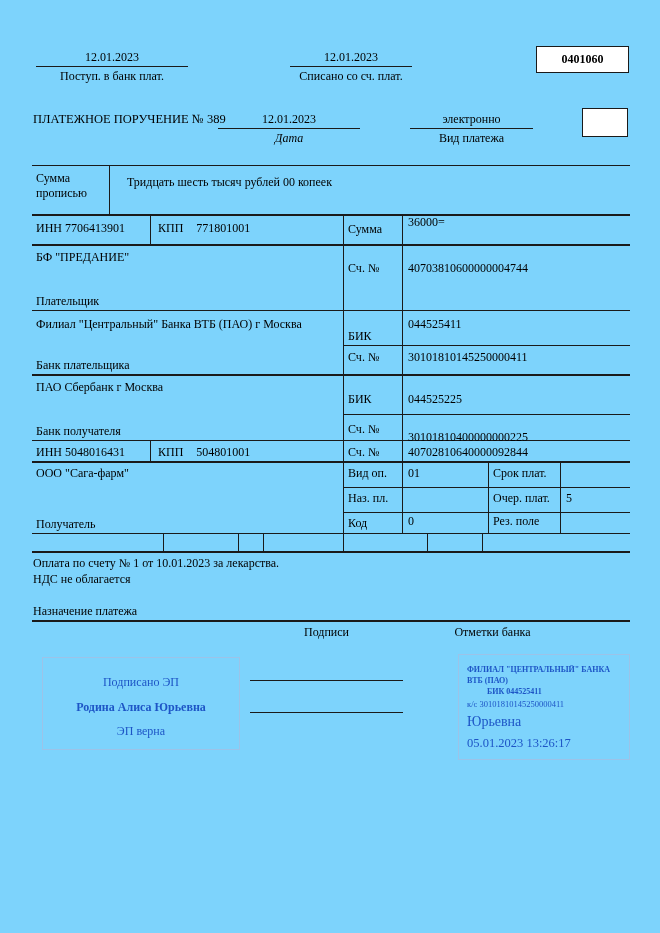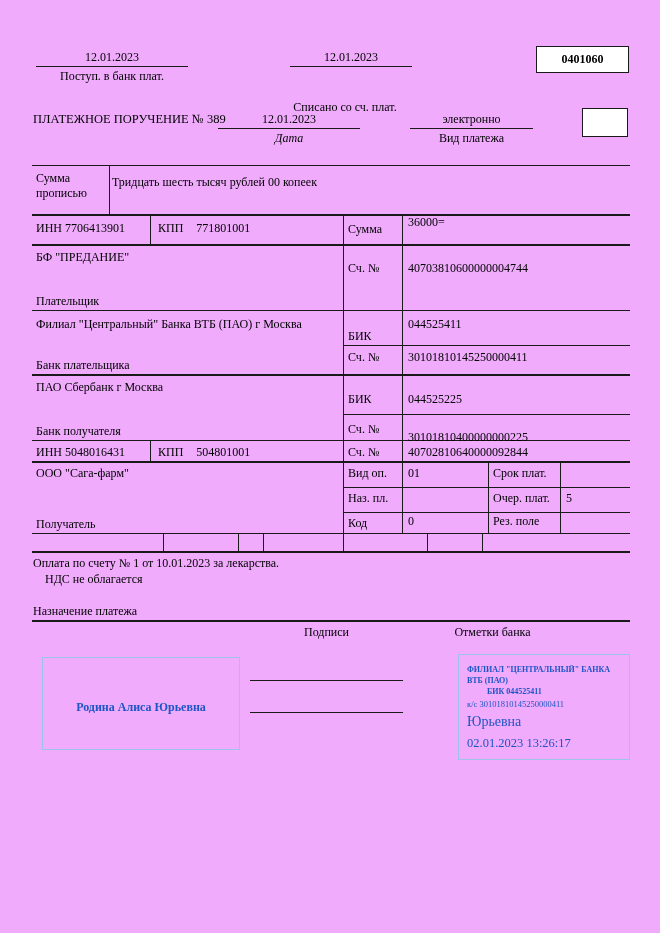--- a/index.html
+++ b/index.html
@@ -1,17 +1,17 @@
 <!DOCTYPE html>
 <html><head>
 <meta charset="utf-8">
 <style>
   html,body{margin:0;padding:0;background:#ffffff;}
   .sheet{
-    position:relative;width:660px;height:933px;background:#f0abfc;
+    position:relative;width:660px;height:933px;background:#7dd3fc;
     font-family:"Liberation Serif","DejaVu Serif",serif;
     font-size:12px;color:#000;overflow:hidden;
   }
   .abs{position:absolute;white-space:nowrap;line-height:14px;}
   .ctr{text-align:center;}
   .hline{position:absolute;background:#1a1a1a;height:1px;}
   .hline.thick{height:2px;}
   .vline{position:absolute;background:#1a1a1a;width:1px;}
   .box{position:absolute;border:1px solid #1a1a1a;background:#fff;}
   .code-box{display:flex;align-items:center;justify-content:center;font-weight:bold;}
@@ -25,21 +25,21 @@
 <body>
 
 <div class="sheet">
 
   <div class="abs ctr" style="left:36px;top:50px;width:152px;">12.01.2023</div>
   <div class="hline" style="left:36px;top:66px;width:152px;"></div>
   <div class="abs ctr" style="left:36px;top:69px;width:152px;">Поступ. в банк плат.</div>
 
   <div class="abs ctr" style="left:290px;top:50px;width:122px;">12.01.2023</div>
   <div class="hline" style="left:290px;top:66px;width:122px;"></div>
-  <div class="abs ctr" style="left:264px;top:69px;width:162px;margin-top:31px;">Списано со сч. плат.</div>
+  <div class="abs ctr" style="left:270px;top:69px;width:162px;">Списано со сч. плат.</div>
 
   <div class="box code-box" style="left:536px;top:46px;width:91px;height:25px;">
     <span>0401060</span>
   </div>
 
   <div class="abs" style="left:33px;top:112px;font-size:12.5px;">ПЛАТЕЖНОЕ ПОРУЧЕНИЕ № 389</div>
   <div class="abs ctr" style="left:218px;top:112px;width:142px;">12.01.2023</div>
   <div class="hline" style="left:218px;top:128px;width:142px;"></div>
   <div class="abs ctr" style="left:218px;top:131px;width:142px;font-style:italic;">Дата</div>
   <div class="abs ctr" style="left:410px;top:112px;width:123px;">электронно</div>
@@ -72,21 +72,21 @@
   <div class="vline" style="left:163px;top:533px;height:18px;"></div>
   <div class="vline" style="left:238px;top:533px;height:18px;"></div>
   <div class="vline" style="left:263px;top:533px;height:18px;"></div>
   <div class="vline" style="left:427px;top:533px;height:18px;"></div>
   <div class="vline" style="left:482px;top:533px;height:18px;"></div>
 
   <div class="abs" style="left:36px;top:171px;line-height:15px;">
     <div>Сумма</div>
     <div>прописью</div>
   </div>
-  <div class="abs" style="left:112px;top:175px;">Тридцать шесть тысяч рублей 00 копеек</div>
+  <div class="abs" style="left:127px;top:175px;">Тридцать шесть тысяч рублей 00 копеек</div>
 
   <div class="abs" style="left:36px;top:221px;">ИНН 7706413901</div>
   <div class="abs" style="left:158px;top:221px;">
     <span>КПП</span>
     <span style="margin-left:10px;">771801001</span>
   </div>
   <div class="abs" style="left:348px;top:222px;">Сумма</div>
   <div class="abs" style="left:408px;top:215px;">36000=</div>
 
   <div class="abs" style="left:36px;top:250px;">БФ "ПРЕДАНИЕ"</div>
@@ -125,35 +125,37 @@
   <div class="abs" style="left:408px;top:491px;"></div>
   <div class="abs" style="left:493px;top:491px;">Очер. плат.</div>
   <div class="abs" style="left:566px;top:491px;">5</div>
   <div class="abs" style="left:348px;top:516px;">Код</div>
   <div class="abs" style="left:408px;top:514px;">0</div>
   <div class="abs" style="left:493px;top:514px;">Рез. поле</div>
   <div class="abs" style="left:566px;top:514px;"></div>
   <div class="abs" style="left:36px;top:517px;">Получатель</div>
 
   <div class="abs" style="left:33px;top:556px;">Оплата по счету № 1 от 10.01.2023 за лекарства.</div>
-  <div class="abs" style="left:33px;top:572px;margin-left:12px;">НДС не облагается</div>
+  <div class="abs" style="left:33px;top:572px;">НДС не облагается</div>
   <div class="abs" style="left:33px;top:604px;">Назначение платежа</div>
 
   <div class="abs ctr" style="left:250px;top:625px;width:153px;">Подписи</div>
   <div class="abs ctr" style="left:430px;top:625px;width:125px;">Отметки банка</div>
 
   <div class="hline" style="left:250px;top:680px;width:153px;"></div>
   <div class="hline" style="left:250px;top:712px;width:153px;"></div>
 
   <div class="stamp" style="left:42px;top:657px;width:196px;height:91px;">
+    <div class="abs ctr blue" style="left:0;top:17px;width:196px;">Подписано ЭП</div>
     <div class="abs ctr blue b" style="left:0;top:42px;width:196px;">Родина Алиса Юрьевна</div>
+    <div class="abs ctr blue" style="left:0;top:66px;width:196px;">ЭП верна</div>
   </div>
 
   <div class="stamp" style="left:458px;top:654px;width:170px;height:104px;padding:0;">
     <div class="abs blue bank-stamp-line b" style="left:8px;top:9px;">ФИЛИАЛ "ЦЕНТРАЛЬНЫЙ" БАНКА</div>
     <div class="abs blue bank-stamp-line b" style="left:8px;top:20px;">ВТБ (ПАО)</div>
     <div class="abs blue bank-stamp-line b" style="left:8px;top:31px;margin-left:20px;">БИК 044525411</div>
     <div class="abs blue bank-stamp-line4" style="left:8px;top:43px;">к/с 30101810145250000411</div>
     <div class="abs blue" style="left:8px;top:59px;font-size:14px;line-height:16px;">Юрьевна</div>
-    <div class="abs blue" style="left:8px;top:81px;font-size:12.5px;">02.01.2023 13:26:17</div>
+    <div class="abs blue" style="left:8px;top:81px;font-size:12.5px;">05.01.2023 13:26:17</div>
   </div>
 
 </div>
 
 </body></html>

